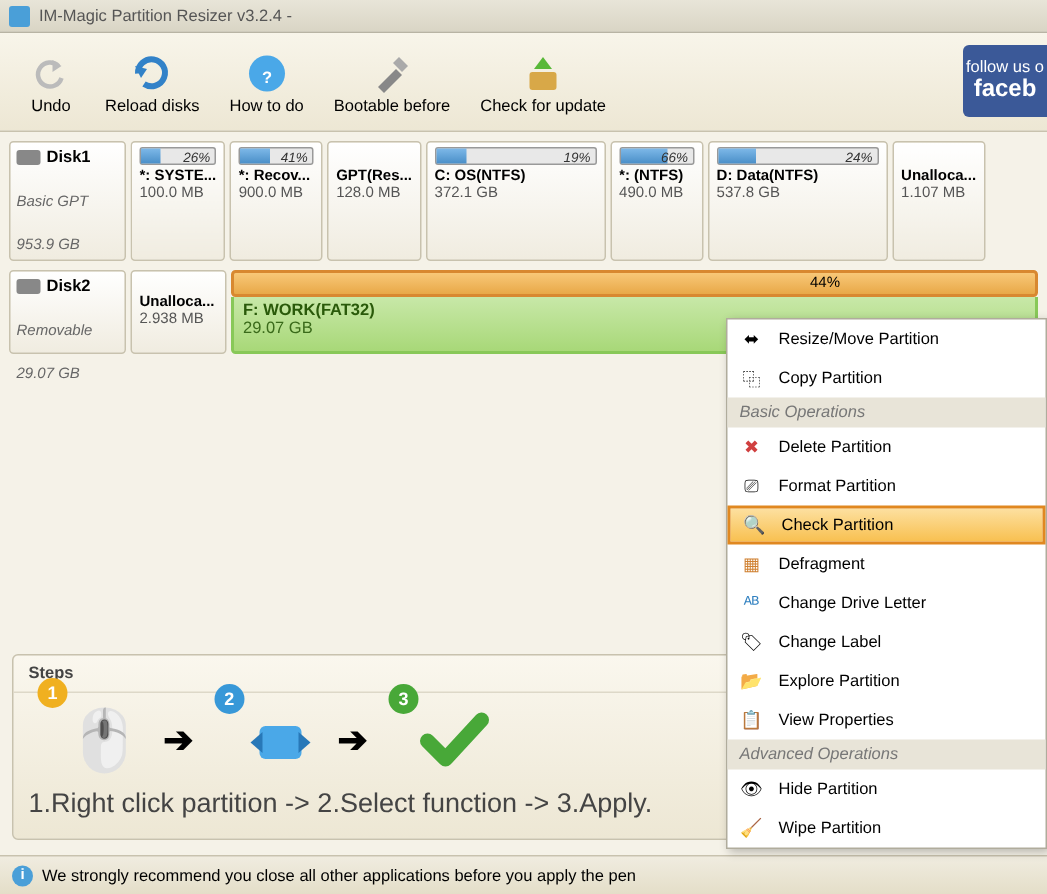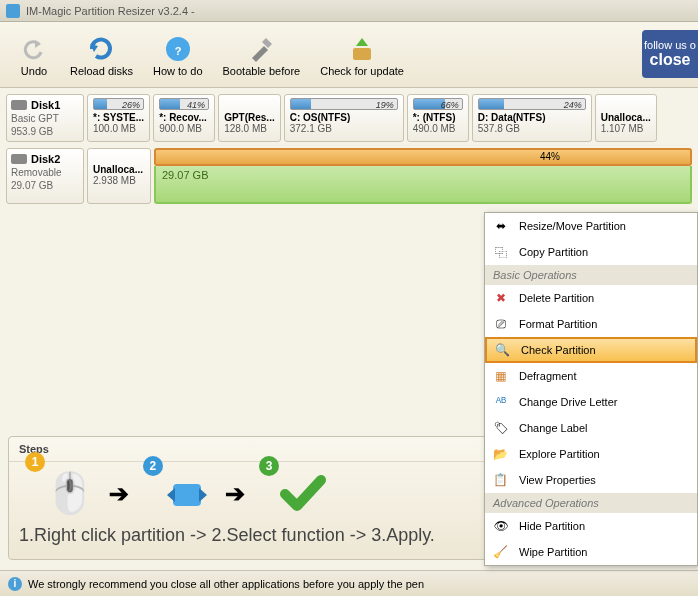--- a/index.html
+++ b/index.html
@@ -15,21 +15,21 @@
 .fb-btn { position: absolute; right: 0; top: 8px; width: 56px; height: 48px; background: #3b5998; border-radius: 4px 0 0 4px; color: #fff; display: flex; flex-direction: column; align-items: center; justify-content: center; font-size: 9px; overflow: hidden; }
 .fb-btn .fb-big { font-size: 16px; font-weight: bold; }
 
 .disks-area { padding: 6px; }
 
 .disk-row { display: flex; gap: 3px; margin-bottom: 6px; }
 .disk-info { width: 78px; border: 1px solid #c8c2ae; border-radius: 3px; background: linear-gradient(#fff, #f0ece0); padding: 4px; display: flex; flex-direction: column; }
 .disk-icon-row { display: flex; align-items: center; gap: 4px; }
 .disk-icon { width: 16px; height: 10px; background: #888; border-radius: 2px; }
 .disk-name { font-weight: bold; }
-.disk-sub { color: #666; font-size: 10px; margin-top: 2px; }
+.disk-sub { color: #666; font-size: 10px; margin-top: 18px; font-style: italic; }
 
 .part-box { border: 1px solid #c8c2ae; border-radius: 3px; background: linear-gradient(#fff, #f0ece0); padding: 3px 5px; min-width: 62px; flex-shrink: 0; }
 .part-bar { height: 12px; border: 1px solid #999; border-radius: 2px; position: relative; background: #e8e8e8; margin-bottom: 2px; }
 .part-bar-fill { height: 100%; background: linear-gradient(#7db8e8, #4a8fc8); }
 .part-bar-pct { position: absolute; right: 3px; top: 0; font-size: 9px; color: #333; line-height: 12px; font-style: italic; }
 .part-label { font-weight: bold; font-size: 10px; white-space: nowrap; overflow: hidden; }
 .part-size { color: #555; font-size: 10px; }
 
 .disk2-parts { flex: 1; display: flex; flex-direction: column; }
 .disk2-bar-outer { height: 18px; border: 2px solid #d88830; border-radius: 3px; background: linear-gradient(#f8c878, #e8a848); position: relative; }
@@ -107,21 +107,21 @@
     <div class="tool-icon">
         <svg width="30" height="30">
           <rect x="6" y="14" width="18" height="12" rx="2" fill="#d8a848"></rect>
           <path d="M15 4 L21 12 L9 12 Z" fill="#58b838"></path>
         </svg>
       </div>
     <span>Check for update</span>
   </div>
   <div class="fb-btn">
     <span>follow us o</span>
-    <span class="fb-big">close</span>
+    <span class="fb-big">faceb</span>
   </div>
 </div>
 
 <div class="disks-area">
 
   <div class="disk-row">
     <div class="disk-info">
       <div class="disk-icon-row">
         <div class="disk-icon"></div>
         <span class="disk-name">Disk1</span>
@@ -195,20 +195,21 @@
     <div class="part-box" style="width:64px;">
       <div style="height:12px;"></div>
       <div class="part-label">Unalloca...</div>
       <div class="part-size">2.938 MB</div>
     </div>
     <div class="disk2-parts">
       <div class="disk2-bar-outer">
         <span class="disk2-bar-pct">44%</span>
       </div>
       <div class="disk2-green">
+        <div class="lbl">F: WORK(FAT32)</div>
         <div class="sz">29.07 GB</div>
       </div>
     </div>
   </div>
 
 </div>
 
 <div class="steps-panel">
   <div class="steps-header">
     <span>Steps</span>

